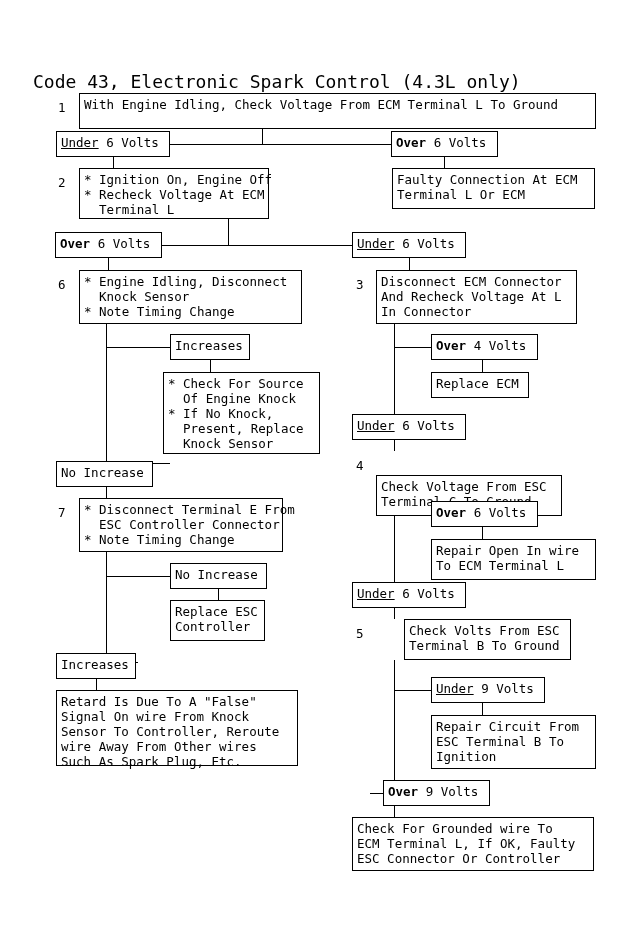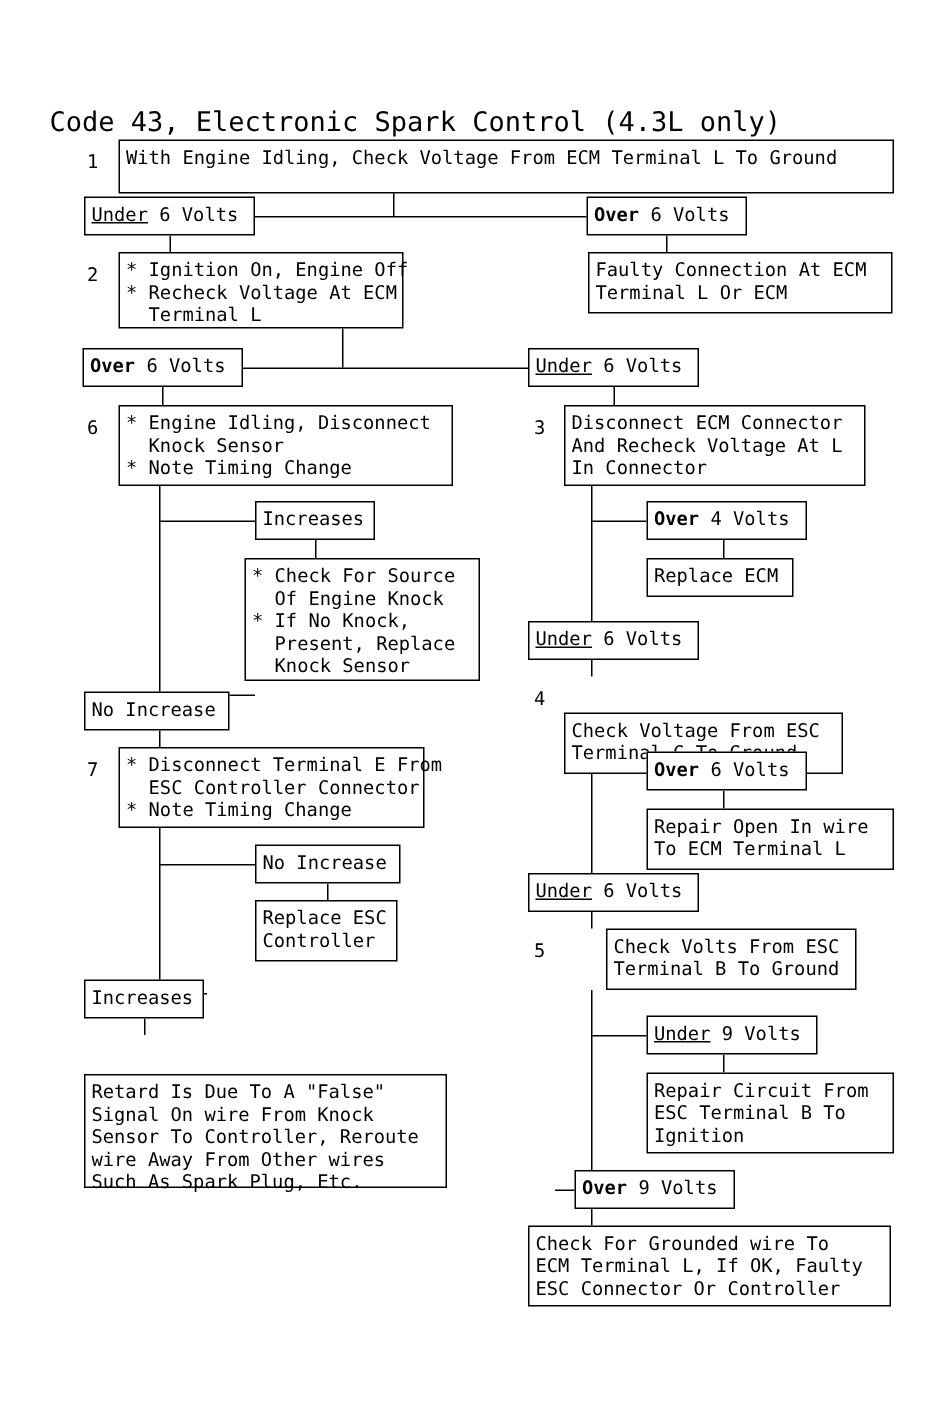--- a/index.html
+++ b/index.html
@@ -140,21 +140,21 @@
 
   <div class="box" style="left:170px; top:563px; width:97px; height:26px;">No Increase</div>
   <div class="vline" style="left:218px; top:589px; height:11px;"></div>
   <div class="box" style="left:170px; top:600px; width:95px; height:41px;">Replace ESC
 Controller</div>
 
   <div class="hline" style="left:106px; top:662px; width:32px;"></div>
   <div class="box" style="left:56px; top:653px; width:80px; height:26px;">Increases</div>
   <div class="vline" style="left:96px; top:679px; height:11px;"></div>
 
-  <div class="box" style="left:56px; top:690px; width:242px; height:76px;margin-top:26px;">Retard Is Due To A "False"
+  <div class="box" style="left:56px; top:690px; width:242px; height:76px;">Retard Is Due To A "False"
 Signal On wire From Knock
 Sensor To Controller, Reroute
 wire Away From Other wires
 Such As Spark Plug, Etc.</div>
 
   <div class="vline" style="left:394px; top:324px; height:104px;"></div>
   <div class="hline" style="left:394px; top:347px; width:38px;"></div>
 
   <div class="box" style="left:431px; top:334px; width:107px; height:26px;"><span class="bold">Over</span><span> 4 Volts</span></div>
   <div class="vline" style="left:482px; top:360px; height:12px;"></div>

